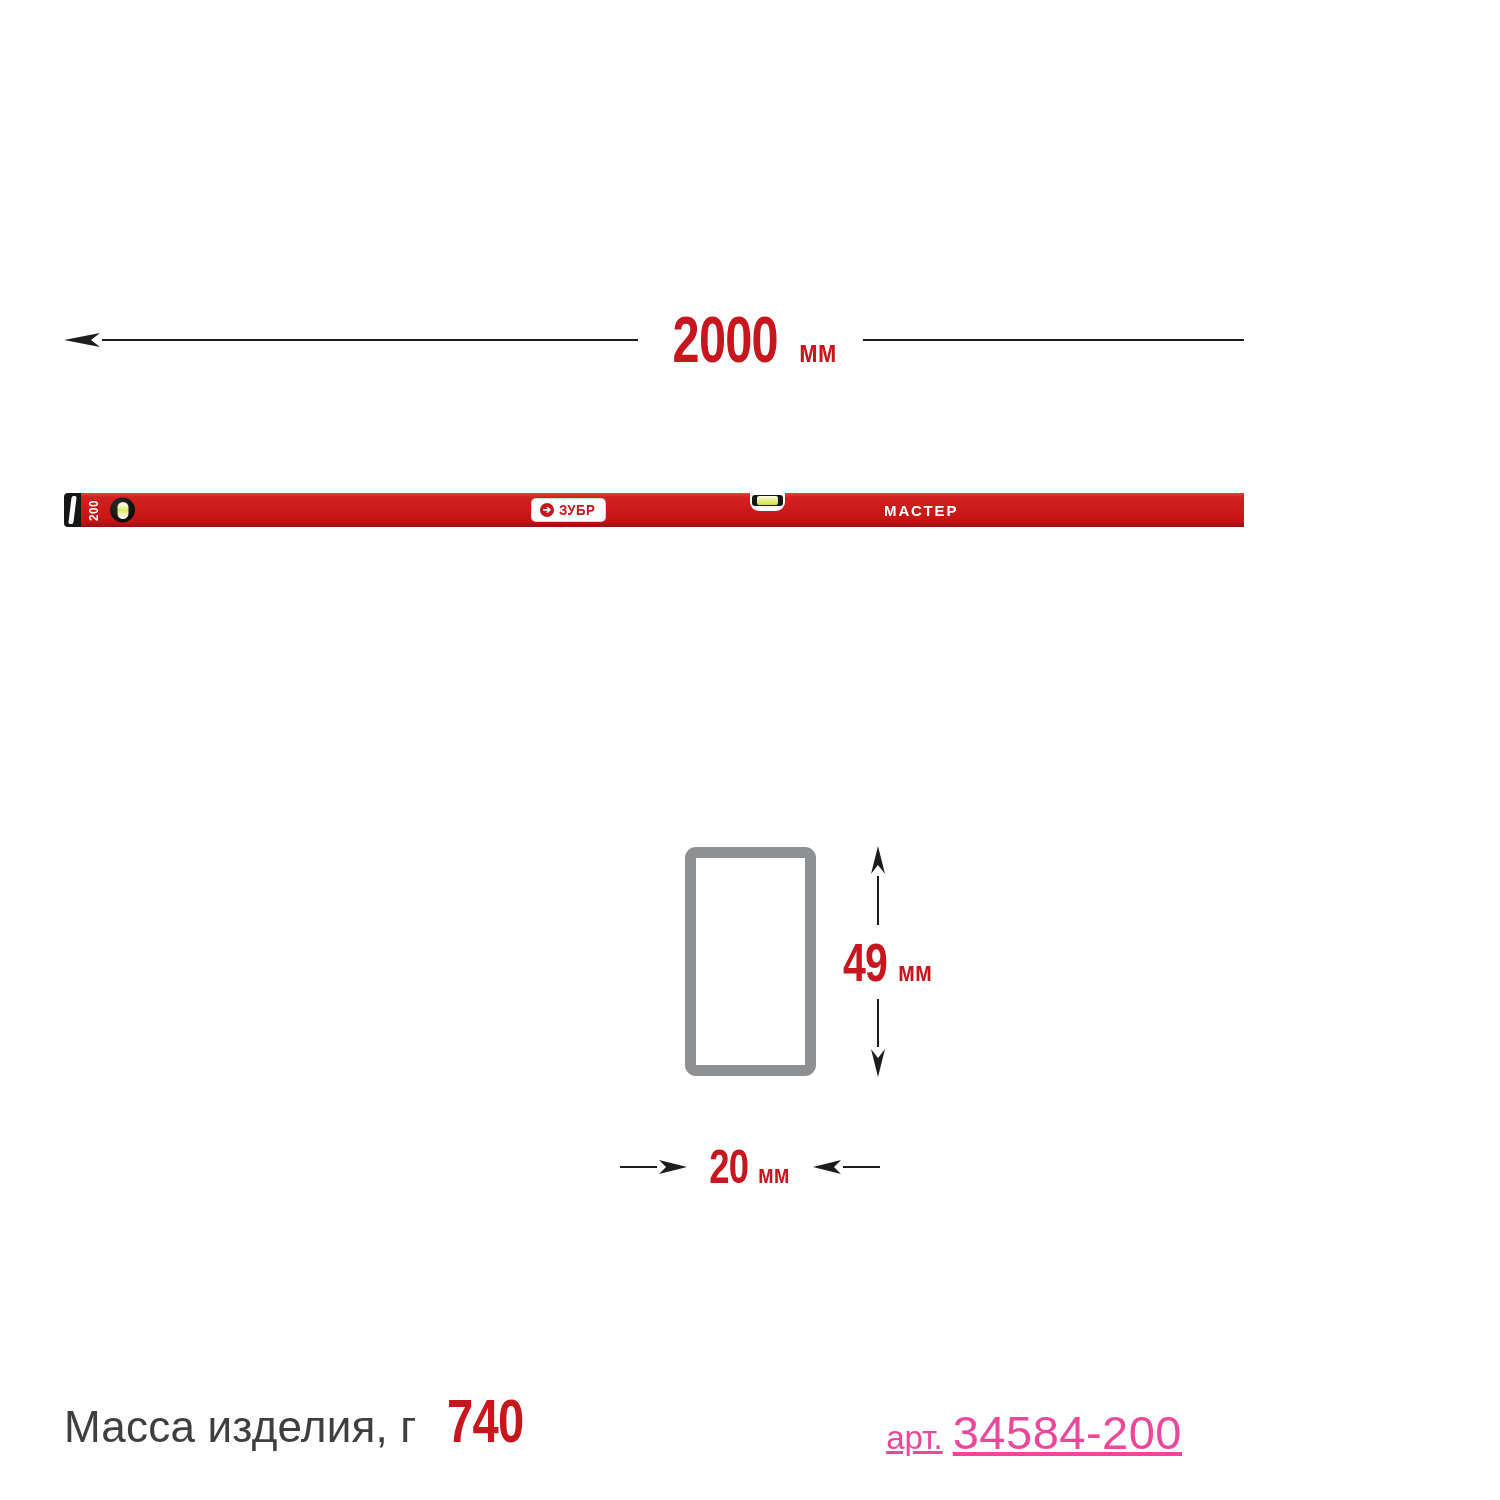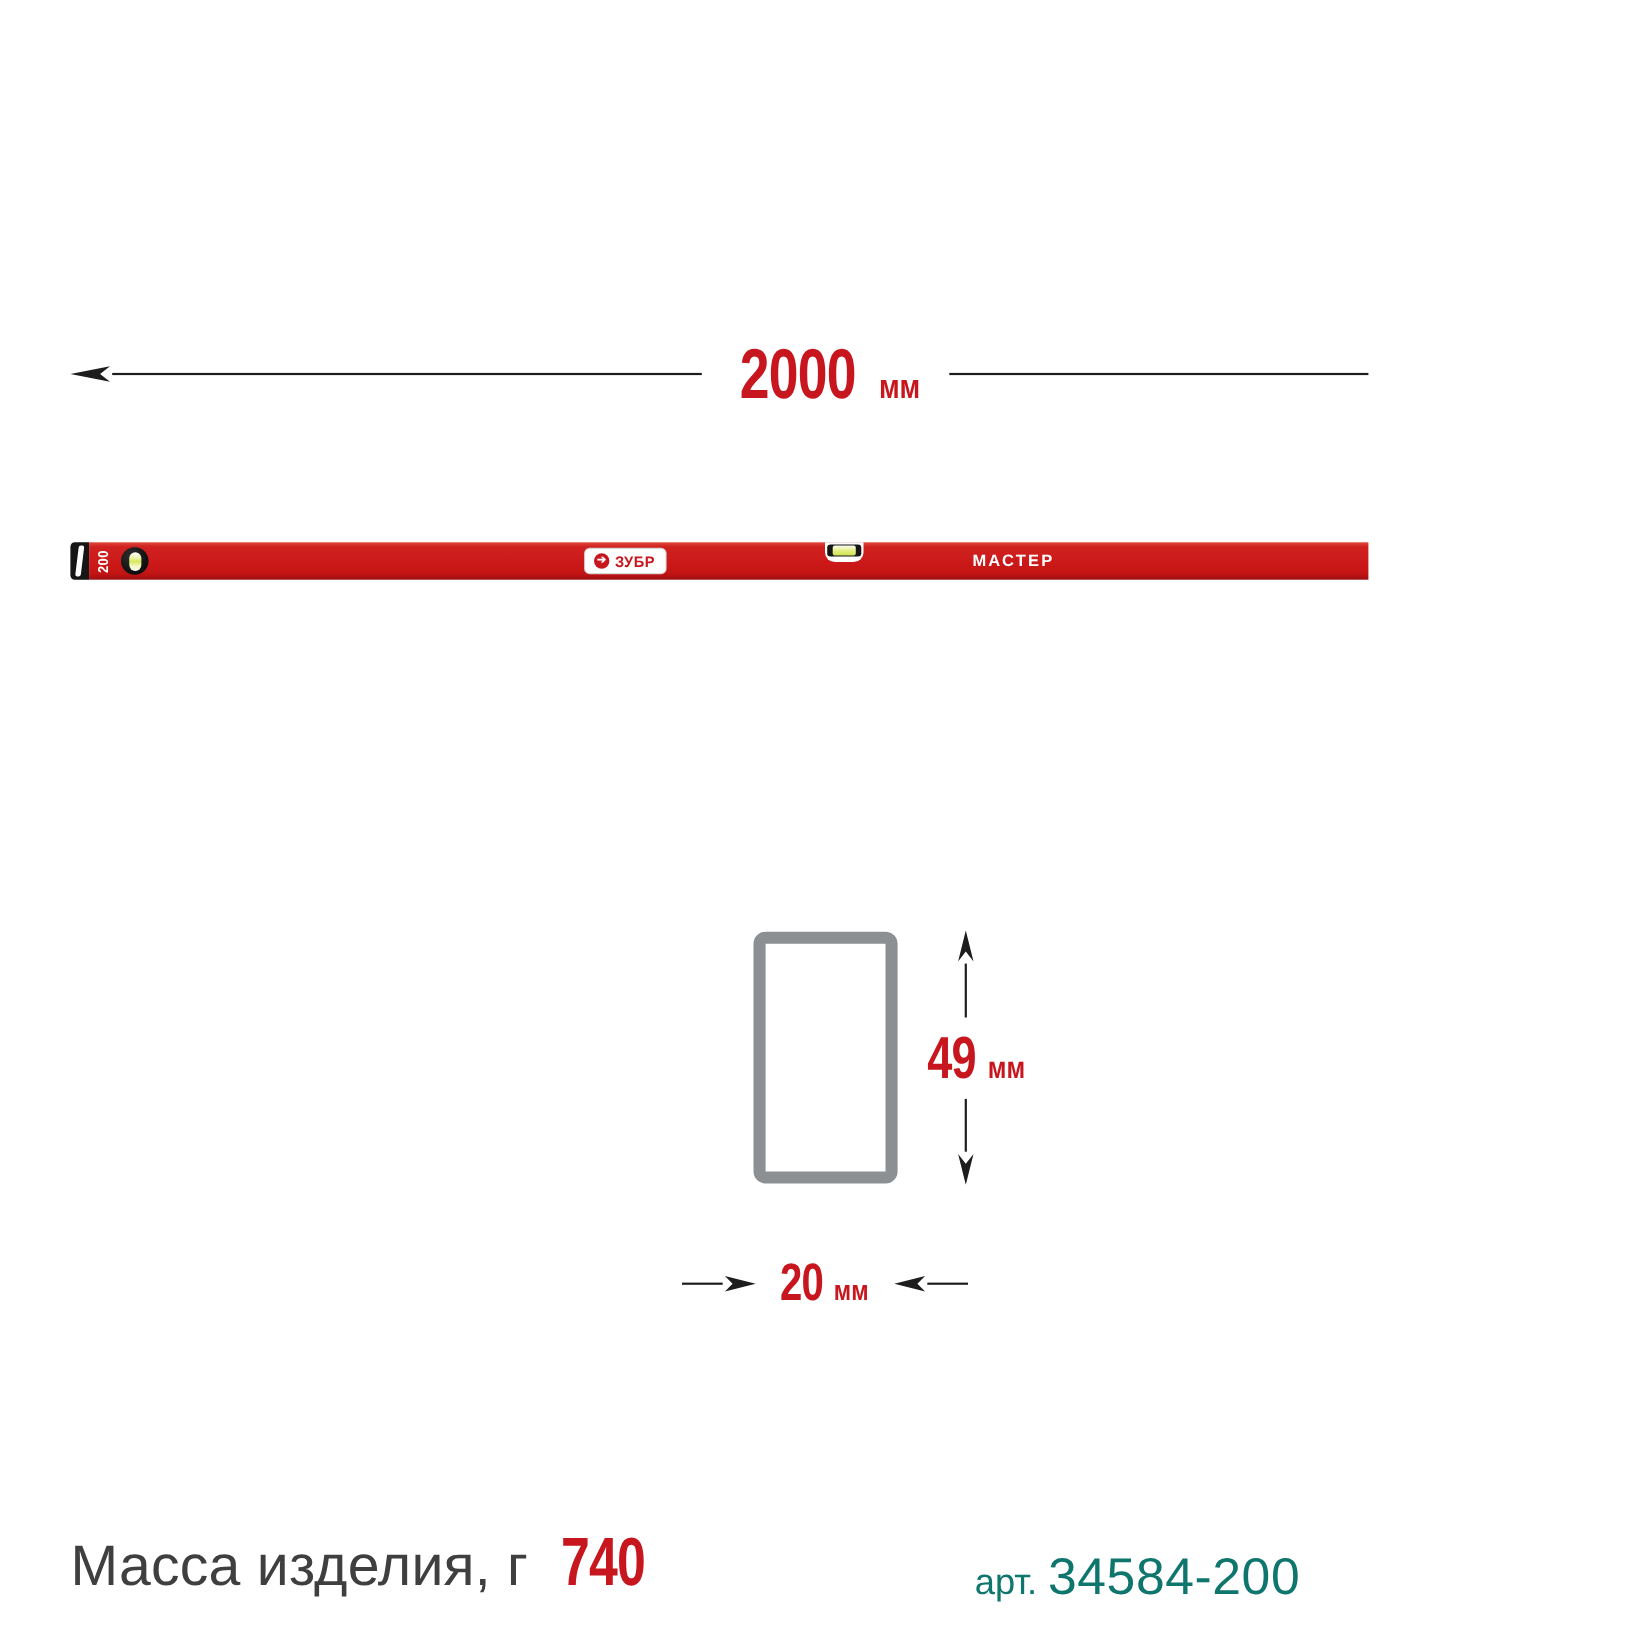--- a/index.html
+++ b/index.html
@@ -63,23 +63,23 @@
 
   .badge{position:absolute;left:1316px;top:50%;transform:translateY(-50%);width:19px;height:23px;border:1px solid #ffffff;border-radius:3px;display:flex;flex-direction:column;align-items:center;justify-content:center;gap:12px;box-sizing:border-box;}
   .badge .bar{width:11px;height:2px;background:#ffffff;border-radius:1px;}
   .badge .num{color:#ffffff;font-size:9px;font-weight:700;line-height:9px;transform:scaleX(0.9);}
 
   
   .section-rect{position:absolute;left:685px;top:847px;width:131px;height:229px;box-sizing:border-box;border:11px solid #8d9092;border-radius:11px;background:#ffffff;}
 
   
   .footer-mass{position:absolute;left:64px;top:1390px;display:flex;align-items:baseline;gap:18px;}
-  .footer-mass .lbl{color:#3f3f3f;font-size:52px;letter-spacing:0.2px;}
+  .footer-mass .lbl{color:#3f3f3f;font-size:44px;letter-spacing:0.2px;}
   .footer-mass .val{font-size:62px;line-height:1;}
-  .footer-sku{position:absolute;right:62px;top:1405px;display:flex;align-items:baseline;gap:10px;color:#0f766e;}
+  .footer-sku{position:absolute;right:62px;top:1405px;display:flex;align-items:baseline;gap:10px;color:#ec4899;text-decoration:underline;}
   .footer-sku .lbl{font-size:33px;}
   .footer-sku .val{font-size:47px;letter-spacing:0.5px;}
 </style>
 </head>
 <body>
 
 <div class="canvas">
 
   <div class="dim dim-length">
     <svg width="38" height="16" viewBox="0 0 38 16">

